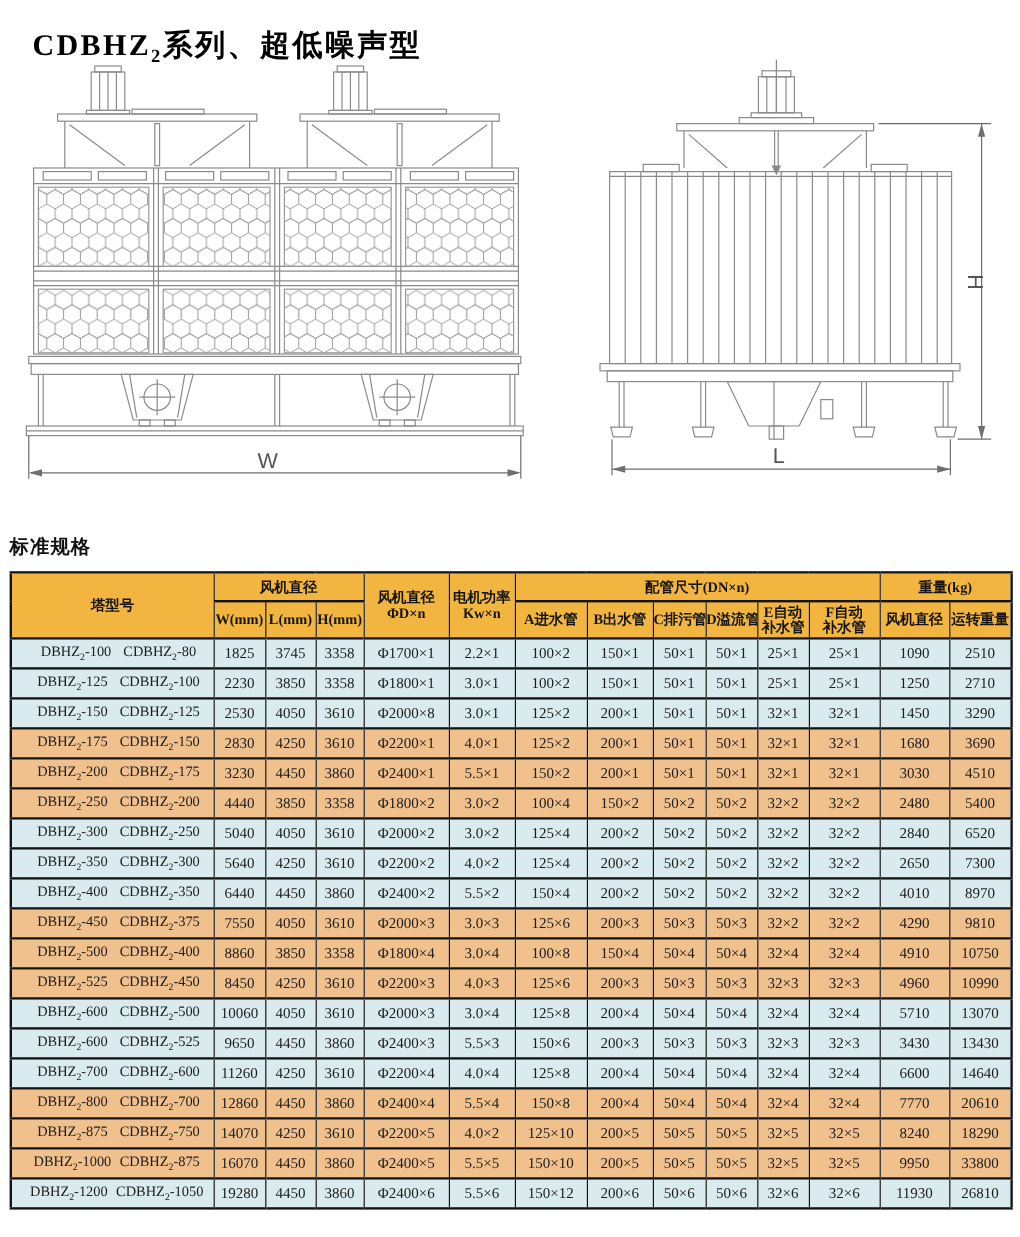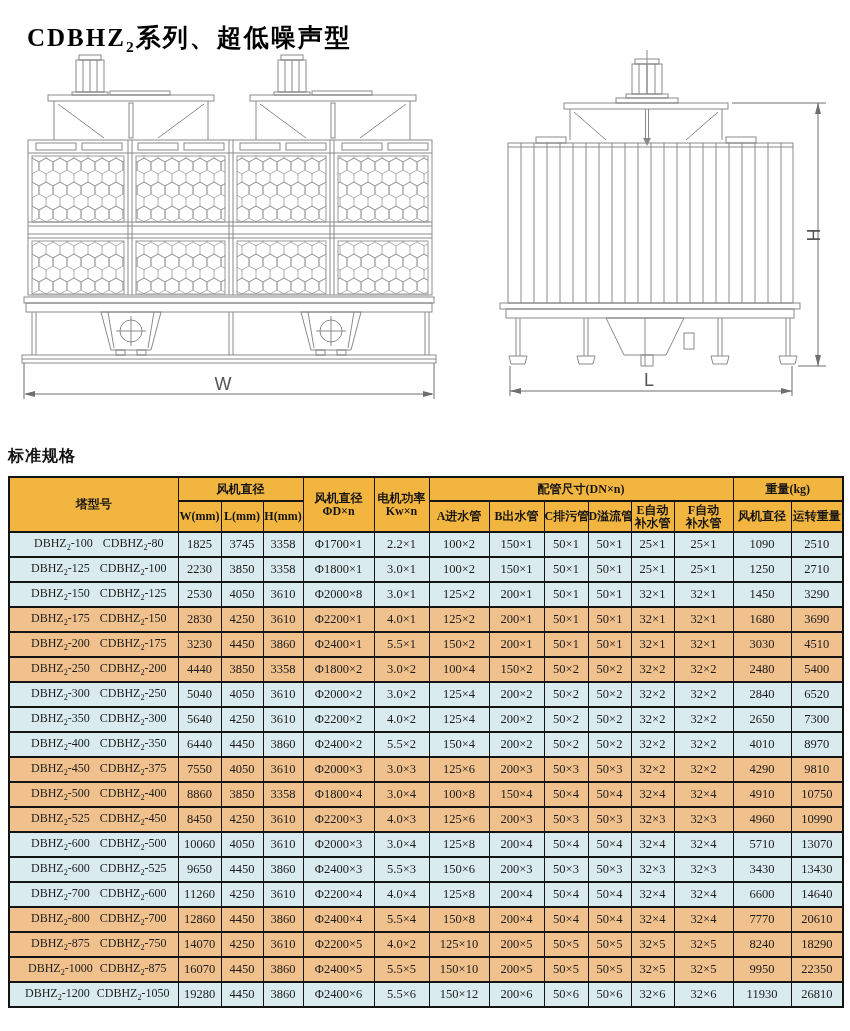--- a/index.html
+++ b/index.html
@@ -610,21 +610,21 @@
         <td>3860</td>
         <td>Φ2400×5</td>
         <td>5.5×5</td>
         <td>150×10</td>
         <td>200×5</td>
         <td>50×5</td>
         <td>50×5</td>
         <td>32×5</td>
         <td>32×5</td>
         <td>9950</td>
-        <td>22350</td>
+        <td>33800</td>
       </tr>
       <tr class="tone-blue">
         <td class="model-cell"><span class="m1">DBHZ<sub>2</sub>-1200</span><span class="m2">CDBHZ<sub>2</sub>-1050</span></td>
         <td>19280</td>
         <td>4450</td>
         <td>3860</td>
         <td>Φ2400×6</td>
         <td>5.5×6</td>
         <td>150×12</td>
         <td>200×6</td>

